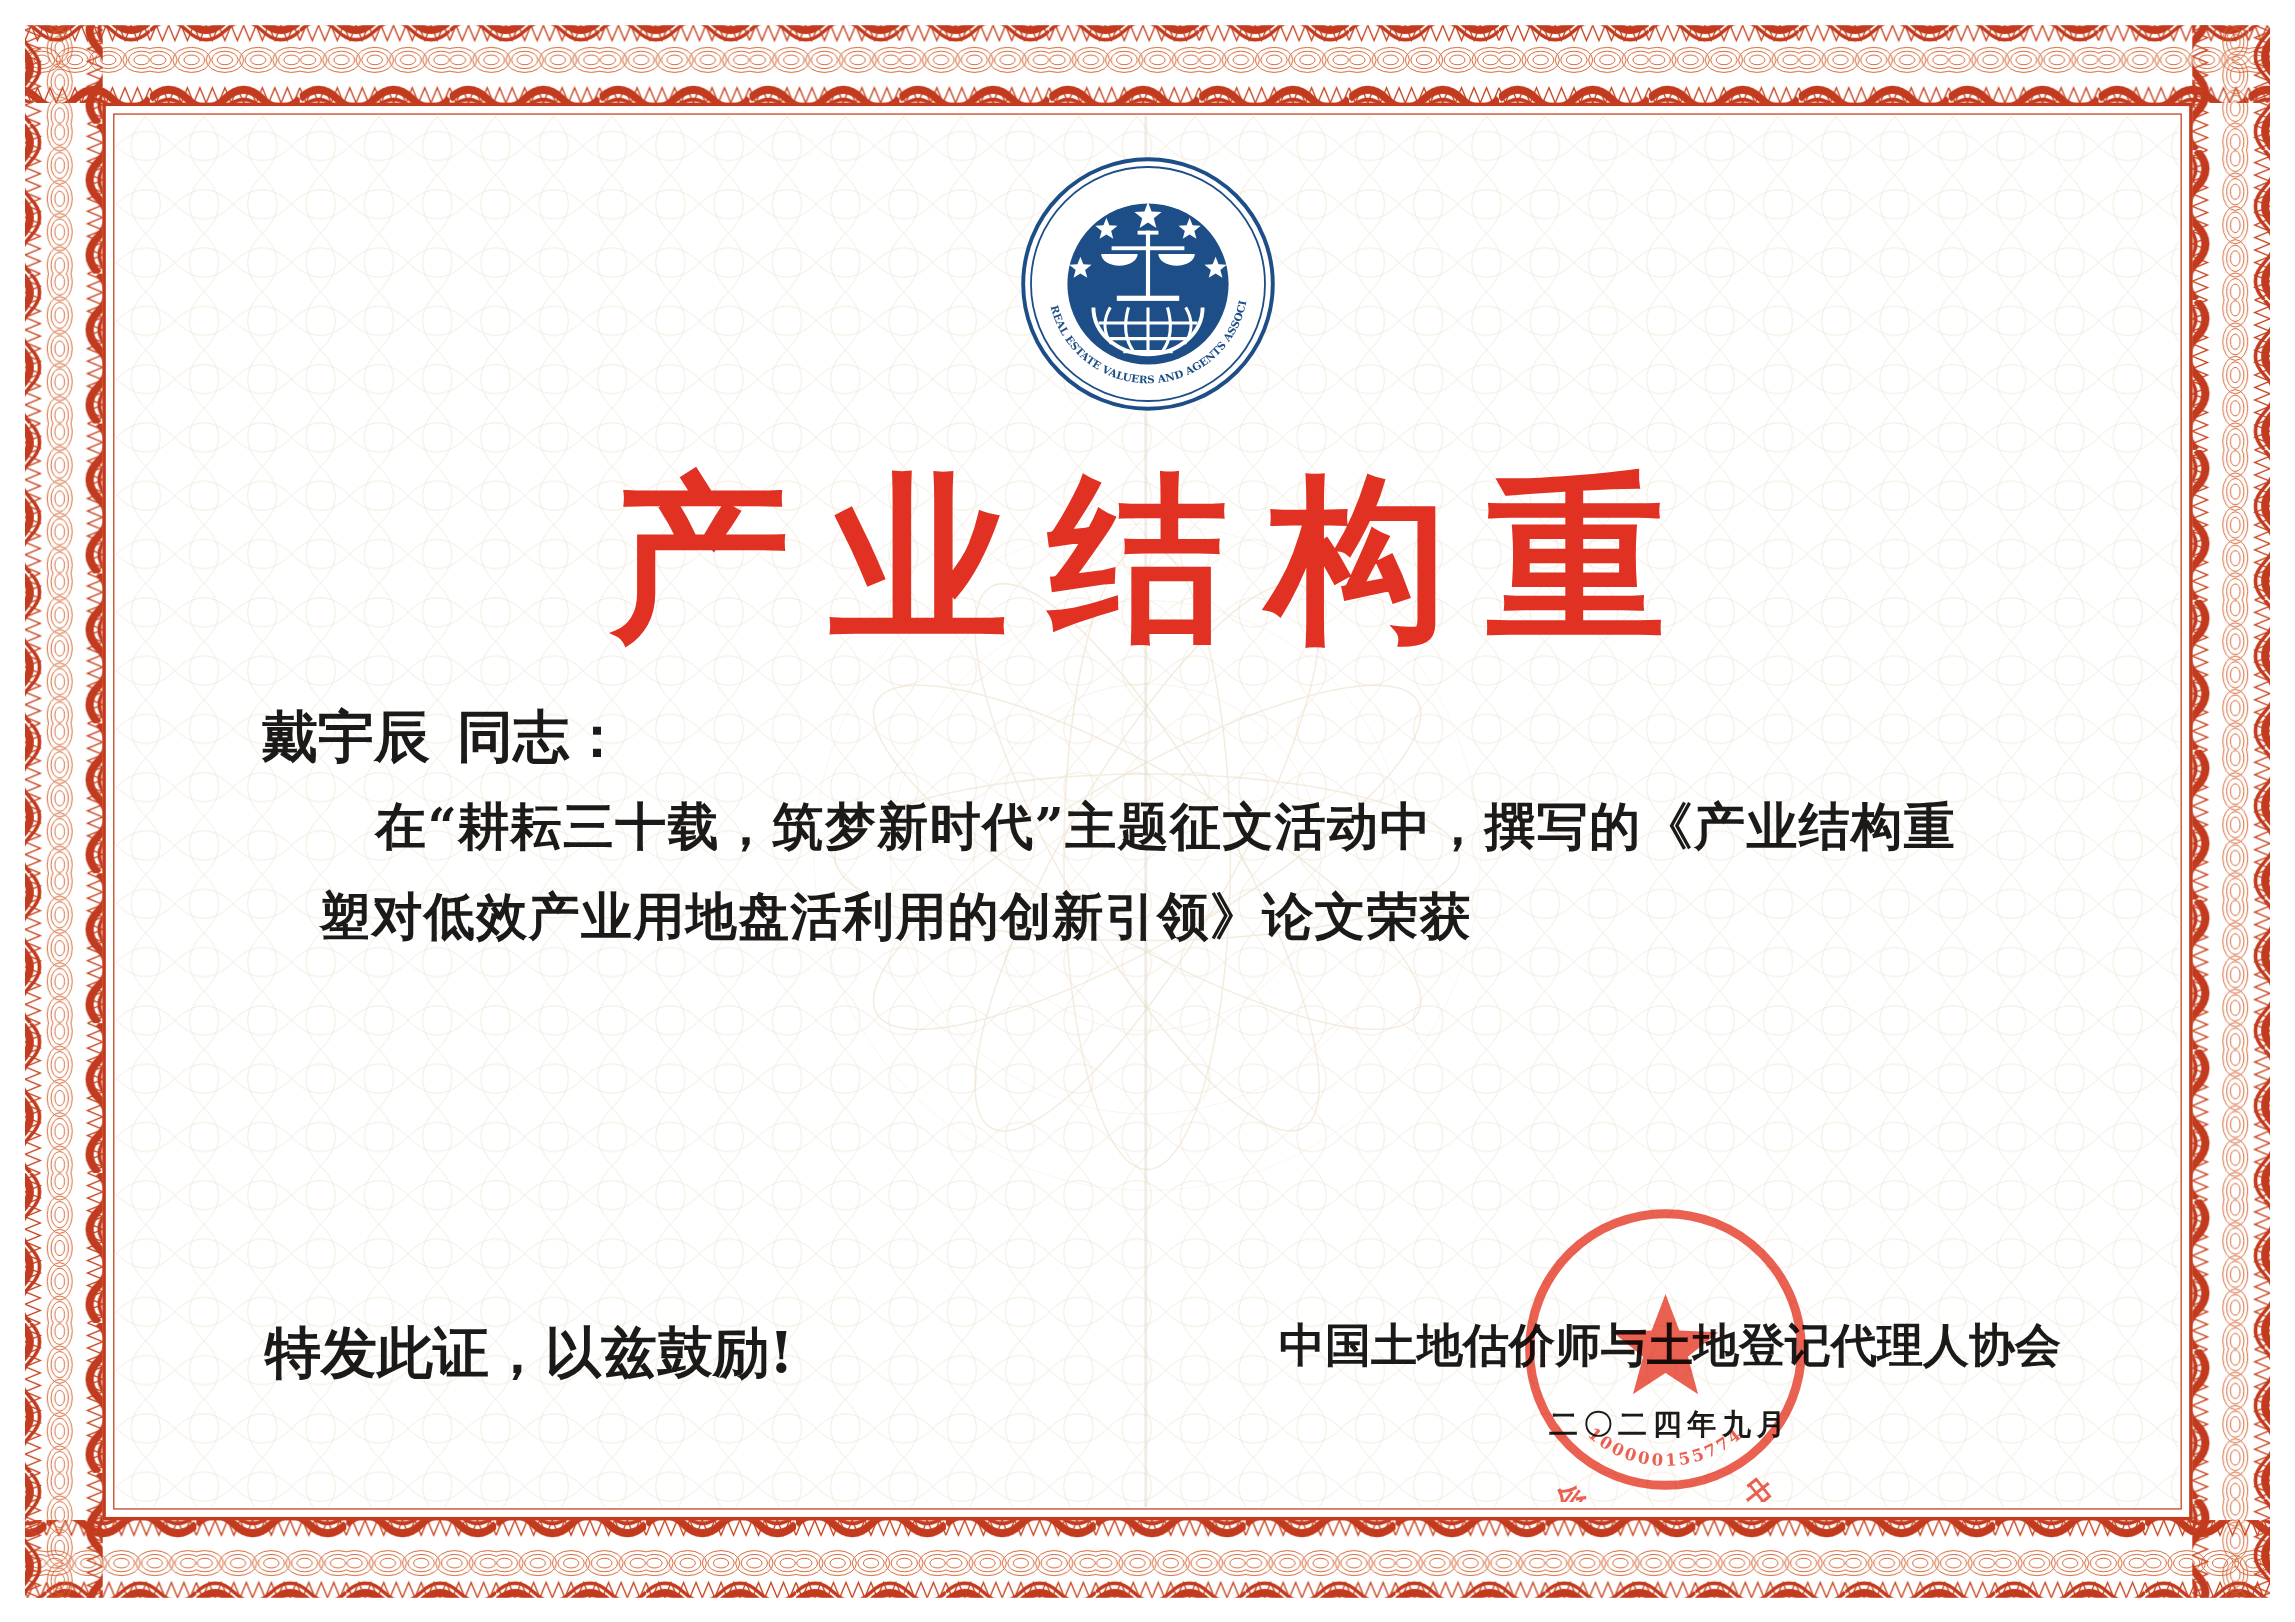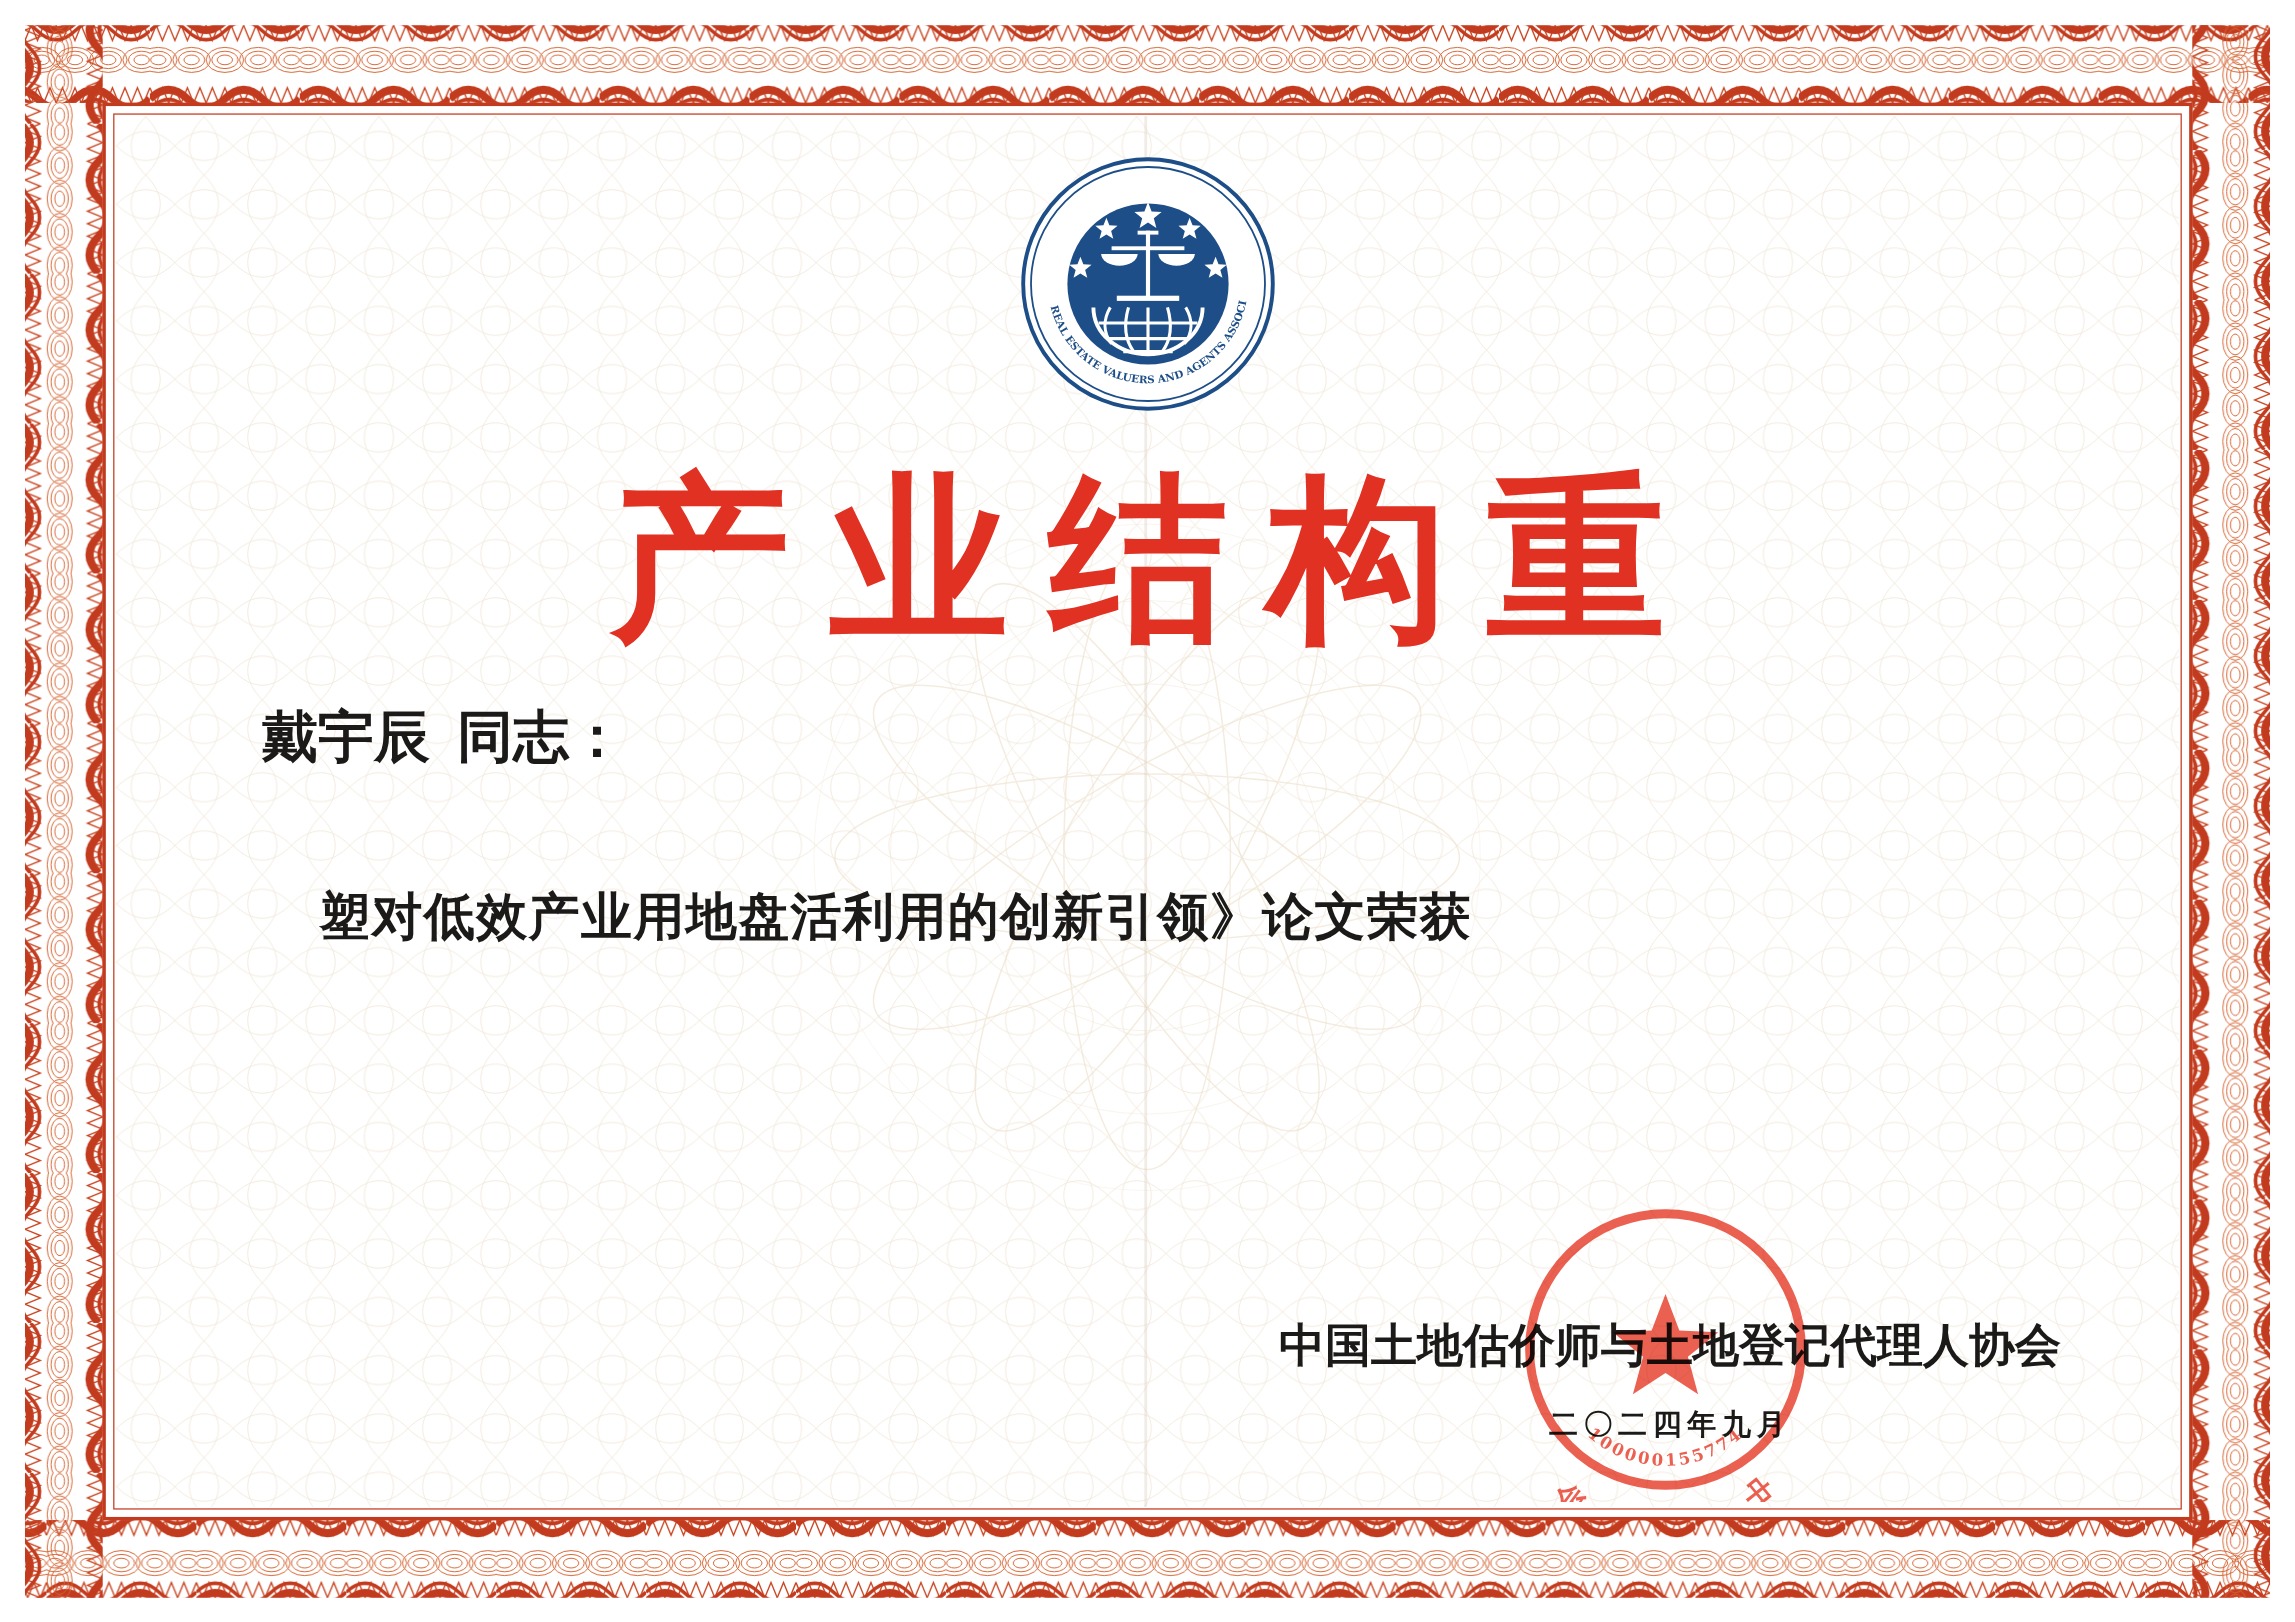--- a/index.html
+++ b/index.html
@@ -170,23 +170,25 @@
       <path d="M100,118 v35 M85,118 c-4,14 -2,26 4,34 M115,118 c4,14 2,26 -4,34 M71,118 c-6,10 -5,20 1,28 M129,118 c6,10 5,20 -1,28" stroke-width="2.4"></path>
     </g>
   </svg>
 
   <div class="title">产业结构重</div>
 
   <div class="recipient">
     <span>戴宇辰</span><span class="suffix">同志：</span>
   </div>
 
+  <div class="body-line l1">在“耕耘三十载，筑梦新时代”主题征文活动中，撰写的《产业结构重</div>
   <div class="body-line l2">塑对低效产业用地盘活利用的创新引领》论文荣获</div>
 
 
+  <div class="closing">特发此证，以兹鼓励!</div>
 
   <div class="issuer">中国土地估价师与土地登记代理人协会</div>
   <div class="date">二〇二四年九月</div>
 
   <svg class="seal" viewBox="0 0 440 440" xmlns="http://www.w3.org/2000/svg">
     <defs>
       <path id="sealRing" d="M220,378 A158,158 0 1 1 219.9,378"></path>
       <path id="sealNum" d="M74,303 A168,168 0 0 0 366,303"></path>
     </defs>
     <circle cx="220" cy="220" r="196" fill="none" stroke="#e8402e" stroke-width="13" opacity="0.9"></circle>

